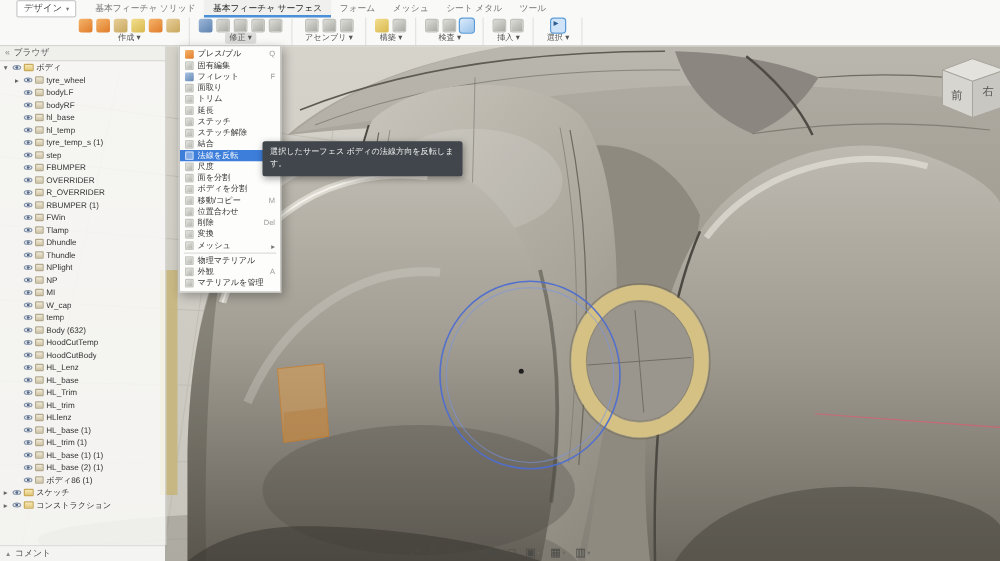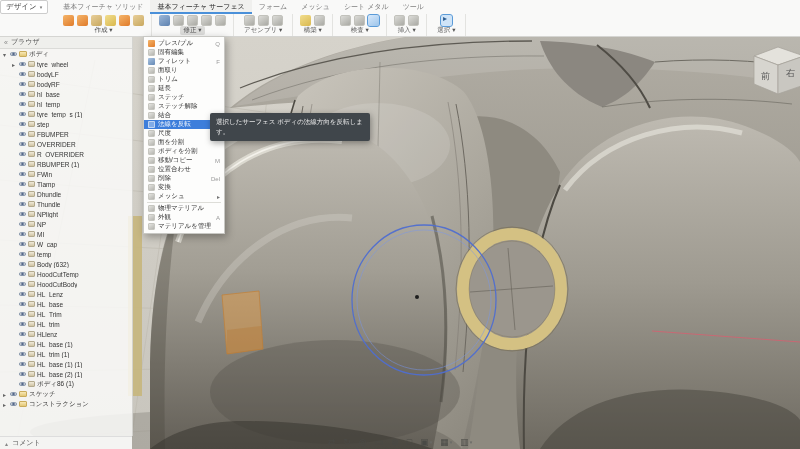--- a/index.html
+++ b/index.html
@@ -2,21 +2,21 @@
 <html><head>
 <meta charset="utf-8">
 <style>
   html,body{margin:0;padding:0;background:#e9e9e9;}
   .app{position:relative;width:800px;height:449px;overflow:hidden;background:#cfccc4;
        font-family:"Liberation Sans",sans-serif;}
 
   
   .toolbar{position:absolute;left:0;top:0;right:0;height:36px;background:#f9f9f8;
            border-bottom:1px solid #d5d5d2;z-index:30;}
-  .tabrow{display:flex;align-items:center;height:14px;padding-left:0;}
+  .tabrow{display:flex;align-items:center;height:14px;padding-left:13px;}
   .design-btn{display:flex;align-items:center;gap:3px;font-size:7.5px;color:#444;
               border:1px solid #ccc;background:#fff;border-radius:2px;padding:1px 5px;margin-right:8px;}
   .design-btn .caret{font-size:5px;color:#777;}
   .tab{padding:2px 7px;font-size:7px;color:#777;white-space:nowrap;}
   .tab.active{color:#222;background:#f0f0ee;box-shadow:inset 0 -2px 0 #4a90d9;}
   .grouprow{display:flex;height:22px;padding-left:56px;align-items:stretch;}
   .tgroup{display:flex;flex-direction:column;align-items:center;justify-content:space-between;
           padding:1px 7px;border-right:1px solid #e3e3e0;}
   .gicons{display:flex;gap:3px;align-items:center;}
   .ticon{width:11px;height:11px;border-radius:2px;box-sizing:border-box;}

